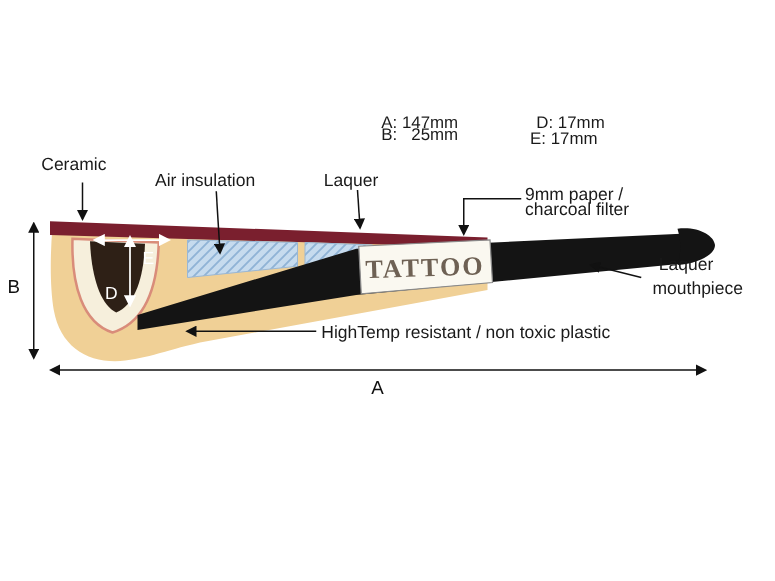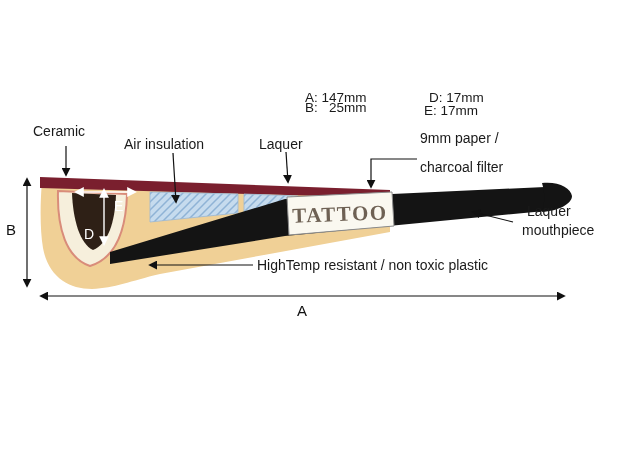--- a/index.html
+++ b/index.html
@@ -76,21 +76,21 @@
   </svg>
 
   <div class="dim" style="left:305px;top:90px">A: 147mm</div>
   <div class="dim" style="left:305px;top:100px">B:   25mm</div>
   <div class="dim" style="left:429px;top:90px">D: 17mm</div>
   <div class="dim" style="left:424px;top:103px">E: 17mm</div>
 
   <div class="lbl" style="left:33px;top:122px">Ceramic</div>
   <div class="lbl" style="left:124px;top:135px">Air insulation</div>
   <div class="lbl" style="left:259px;top:135px">Laquer</div>
-  <div class="lbl" style="left:420px;top:129px">9mm paper /</div>
+  <div class="lbl" style="left:420px;top:146px">9mm paper /</div>
   <div class="lbl" style="left:420px;top:158px">charcoal filter</div>
   <div class="lbl" style="left:527px;top:202px">Laquer</div>
   <div class="lbl" style="left:522px;top:221px">mouthpiece</div>
   <div class="lbl" style="left:257px;top:256px">HighTemp resistant / non toxic plastic</div>
 
   <div class="letter" style="left:297px;top:302px">A</div>
   <div class="letter" style="left:6px;top:221px">B</div>
   <div class="letter white" style="left:84px;top:226px">D</div>
   <div class="letter white" style="left:114px;top:198px">E</div>
 

